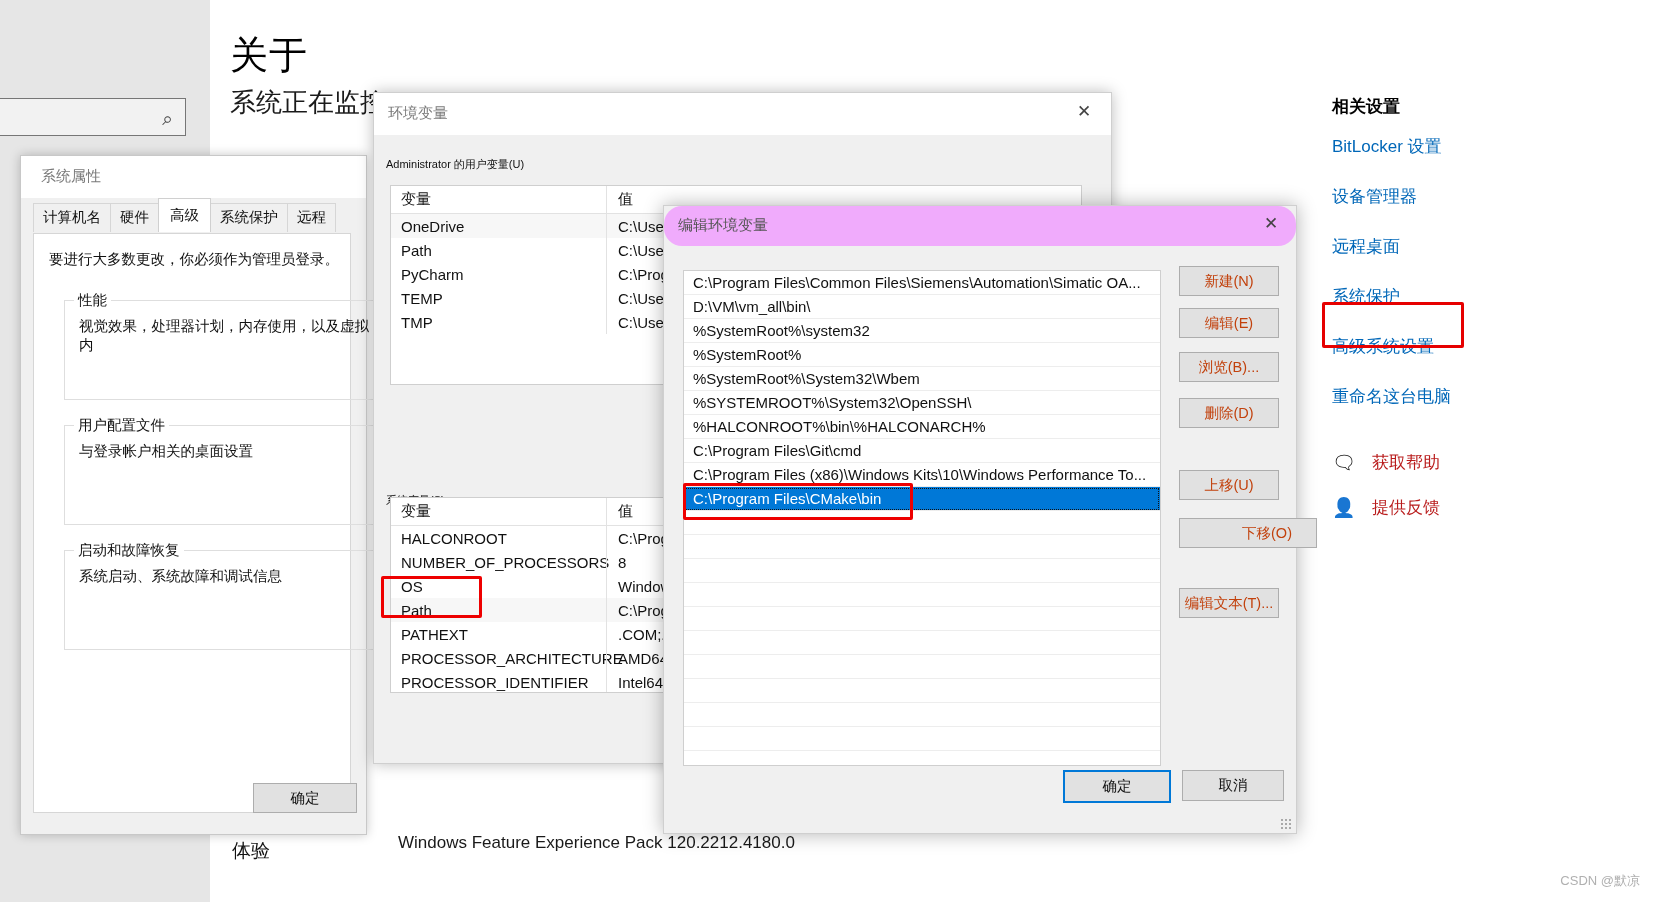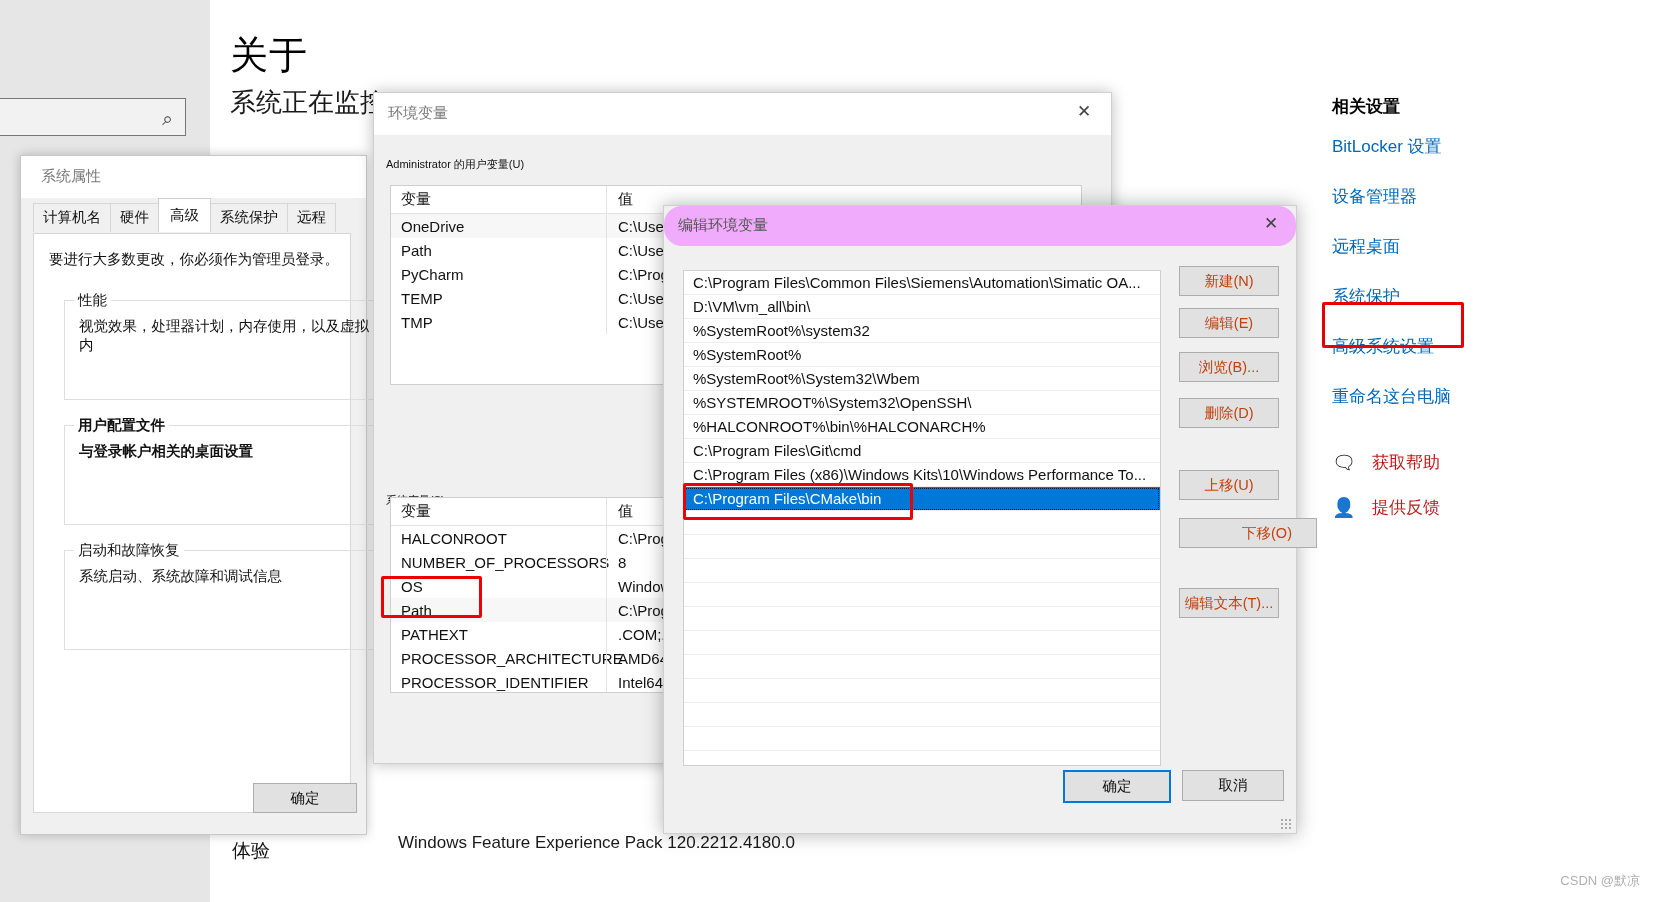--- a/index.html
+++ b/index.html
@@ -50,21 +50,21 @@
     border:1px solid #d6d6d6;border-bottom:none;background:#f0f0f0;
     padding:4px 9px 5px;font-size:14.5px;color:#111;margin-right:-1px;
   }
   #sysprops .tab.active{background:#ffffff;padding:7px 11px 7px;border-color:#d0d0d0;position:relative;z-index:2;}
   #sysprops .tabbody{position:absolute;left:12px;top:77px;width:318px;height:580px;background:#ffffff;border:1px solid #d6d6d6;box-sizing:border-box;}
   #sysprops .note{position:absolute;left:28px;top:94px;font-size:14.5px;color:#111;}
   .grp{position:absolute;border:1px solid #dedede;box-sizing:border-box;}
   .grp>.cap{position:absolute;top:-10px;left:9px;background:#fff;padding:0 4px;font-size:14.5px;color:#111;}
   .grp>.desc{position:absolute;left:14px;top:16px;font-size:14.5px;color:#111;}
   #grp-perf{left:43px;top:144px;width:310px;height:100px;}
-  #grp-prof{left:43px;top:269px;width:310px;height:100px;font-weight:bold;}
+  #grp-prof{left:43px;top:269px;width:310px;height:100px;}
   #grp-boot{left:43px;top:394px;width:310px;height:100px;}
   #sysprops-ok{
     position:absolute;left:232px;top:627px;width:102px;height:28px;
     background:#e1e1e1;border:1px solid #adadad;font-size:14.5px;color:#111;
     display:flex;align-items:center;justify-content:center;
   }
 
   
   #envvars{
     left:373px;top:92px;width:737px;height:670px;background:#f0f0f0;

